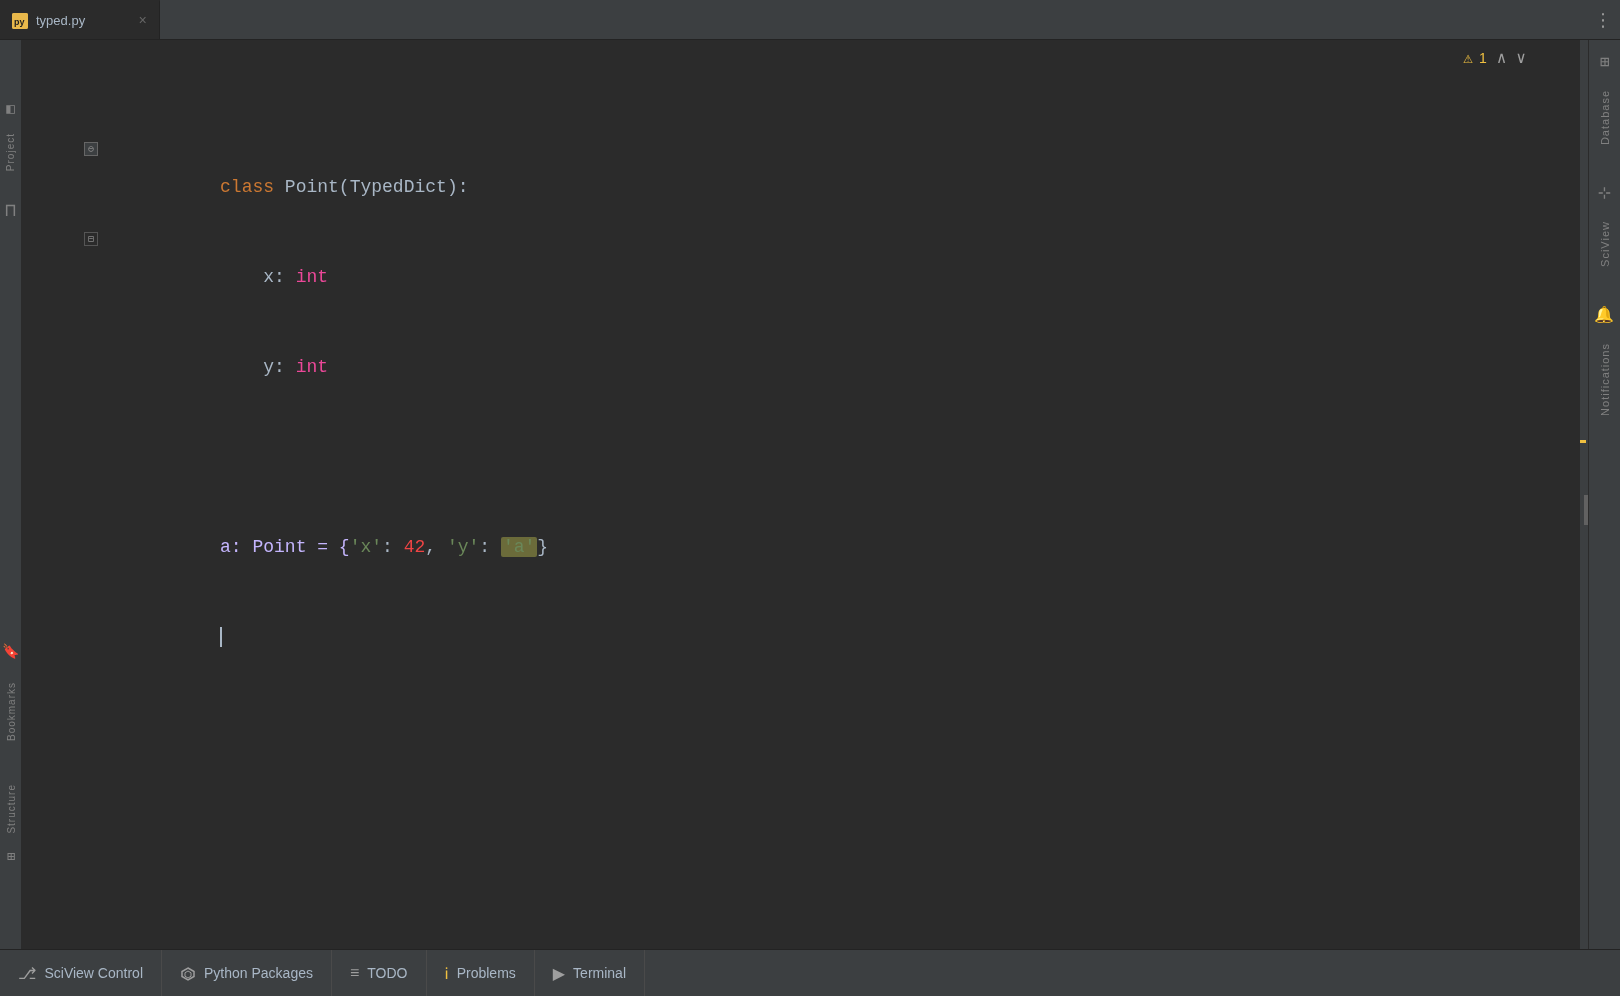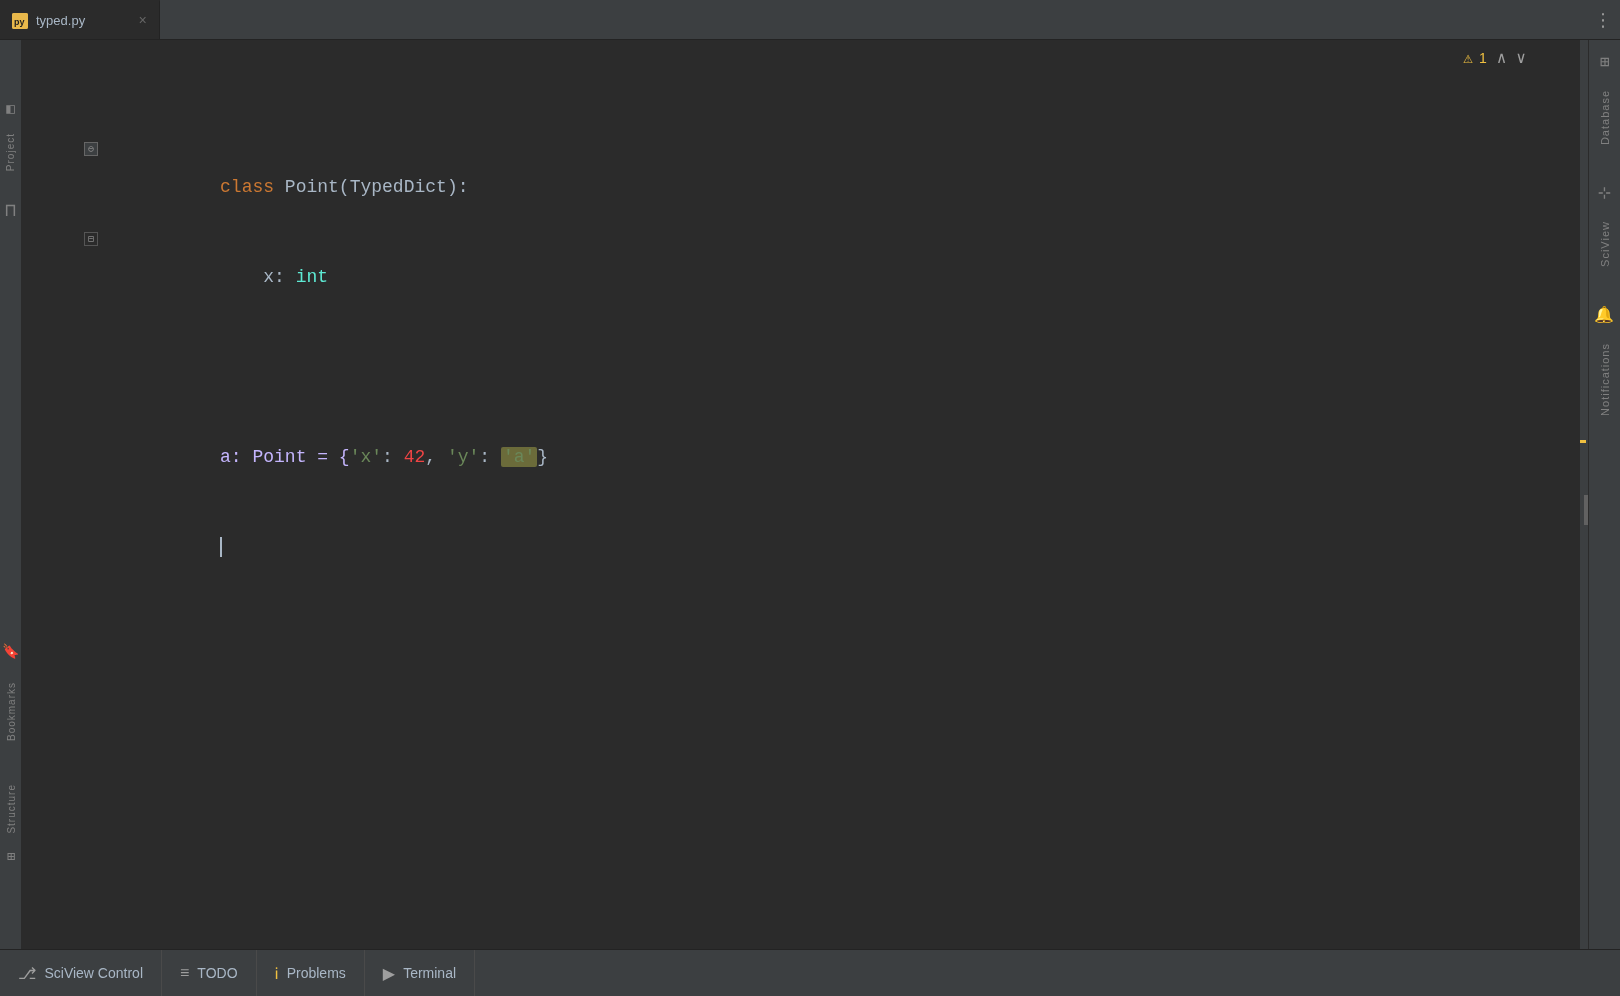--- a/index.html
+++ b/index.html
@@ -162,21 +162,21 @@
       line-height: 30px;
       white-space: pre;
       color: #a9b7c6;
     }
 
     
     .kw-from { color: #cc7832; }
     .kw-import { color: #cc7832; }
     .kw-class { color: #cc7832; }
     .type-name { color: #a9b7c6; }
-    .builtin-type { color: #5eead4; margin-top: 36px; }
+    .builtin-type { color: #ec4899; margin-top: 36px; }
     .string-lit { color: #6a8759; }
     .number-lit { color: #ef4444; }
     .identifier { color: #a9b7c6; }
     .parent-class { color: #a9b7c6; }
     .highlight-error {
       background: #6b6b3a;
       border-radius: 2px;
       padding: 0 2px;
       color: #6a8759;
     }
@@ -393,20 +393,26 @@
 
       <div class="code-line">
         <div class="line-gutter">
           <div class="fold-icon" style="position:relative; left:-4px; border-color: #555; background: transparent;">⊟</div>
         </div>
         <div class="line-content">
           <span style="color:#a9b7c6">    x: </span><span class="builtin-type">int</span>
         </div>
       </div>
 
+      <div class="code-line">
+        <div class="line-gutter"></div>
+        <div class="line-content">
+          <span style="color:#a9b7c6">    y: </span><span class="builtin-type">int</span>
+        </div>
+      </div>
 
       <div class="code-line">
         <div class="line-gutter"></div>
         <div class="line-content">&nbsp;</div>
       </div>
       <div class="code-line">
         <div class="line-gutter"></div>
         <div class="line-content">&nbsp;</div>
       </div>
       <div class="code-line">
@@ -447,20 +453,29 @@
   </div>
 
 </div>
 
 <div class="status-bar">
   <div class="status-item">
     <span class="status-icon">⎇</span>
     <span>SciView Control</span>
   </div>
   <div class="status-item">
+    <span class="status-icon">
+      <svg width="16" height="16" viewBox="0 0 16 16" style="vertical-align:middle;">
+        <polygon points="8,2 14,5.5 14,10.5 8,14 2,10.5 2,5.5" fill="none" stroke="#9e9e9e" stroke-width="1.5"></polygon>
+        <polygon points="8,5 11,6.75 11,10.25 8,12 5,10.25 5,6.75" fill="none" stroke="#9e9e9e" stroke-width="1"></polygon>
+      </svg>
+    </span>
+    <span>Python Packages</span>
+  </div>
+  <div class="status-item">
     <span class="status-icon">≡</span>
     <span>TODO</span>
   </div>
   <div class="status-item">
     <span class="status-icon status-icon-problems">ℹ</span>
     <span>Problems</span>
   </div>
   <div class="status-item">
     <span class="status-icon">▶</span>
     <span>Terminal</span>

